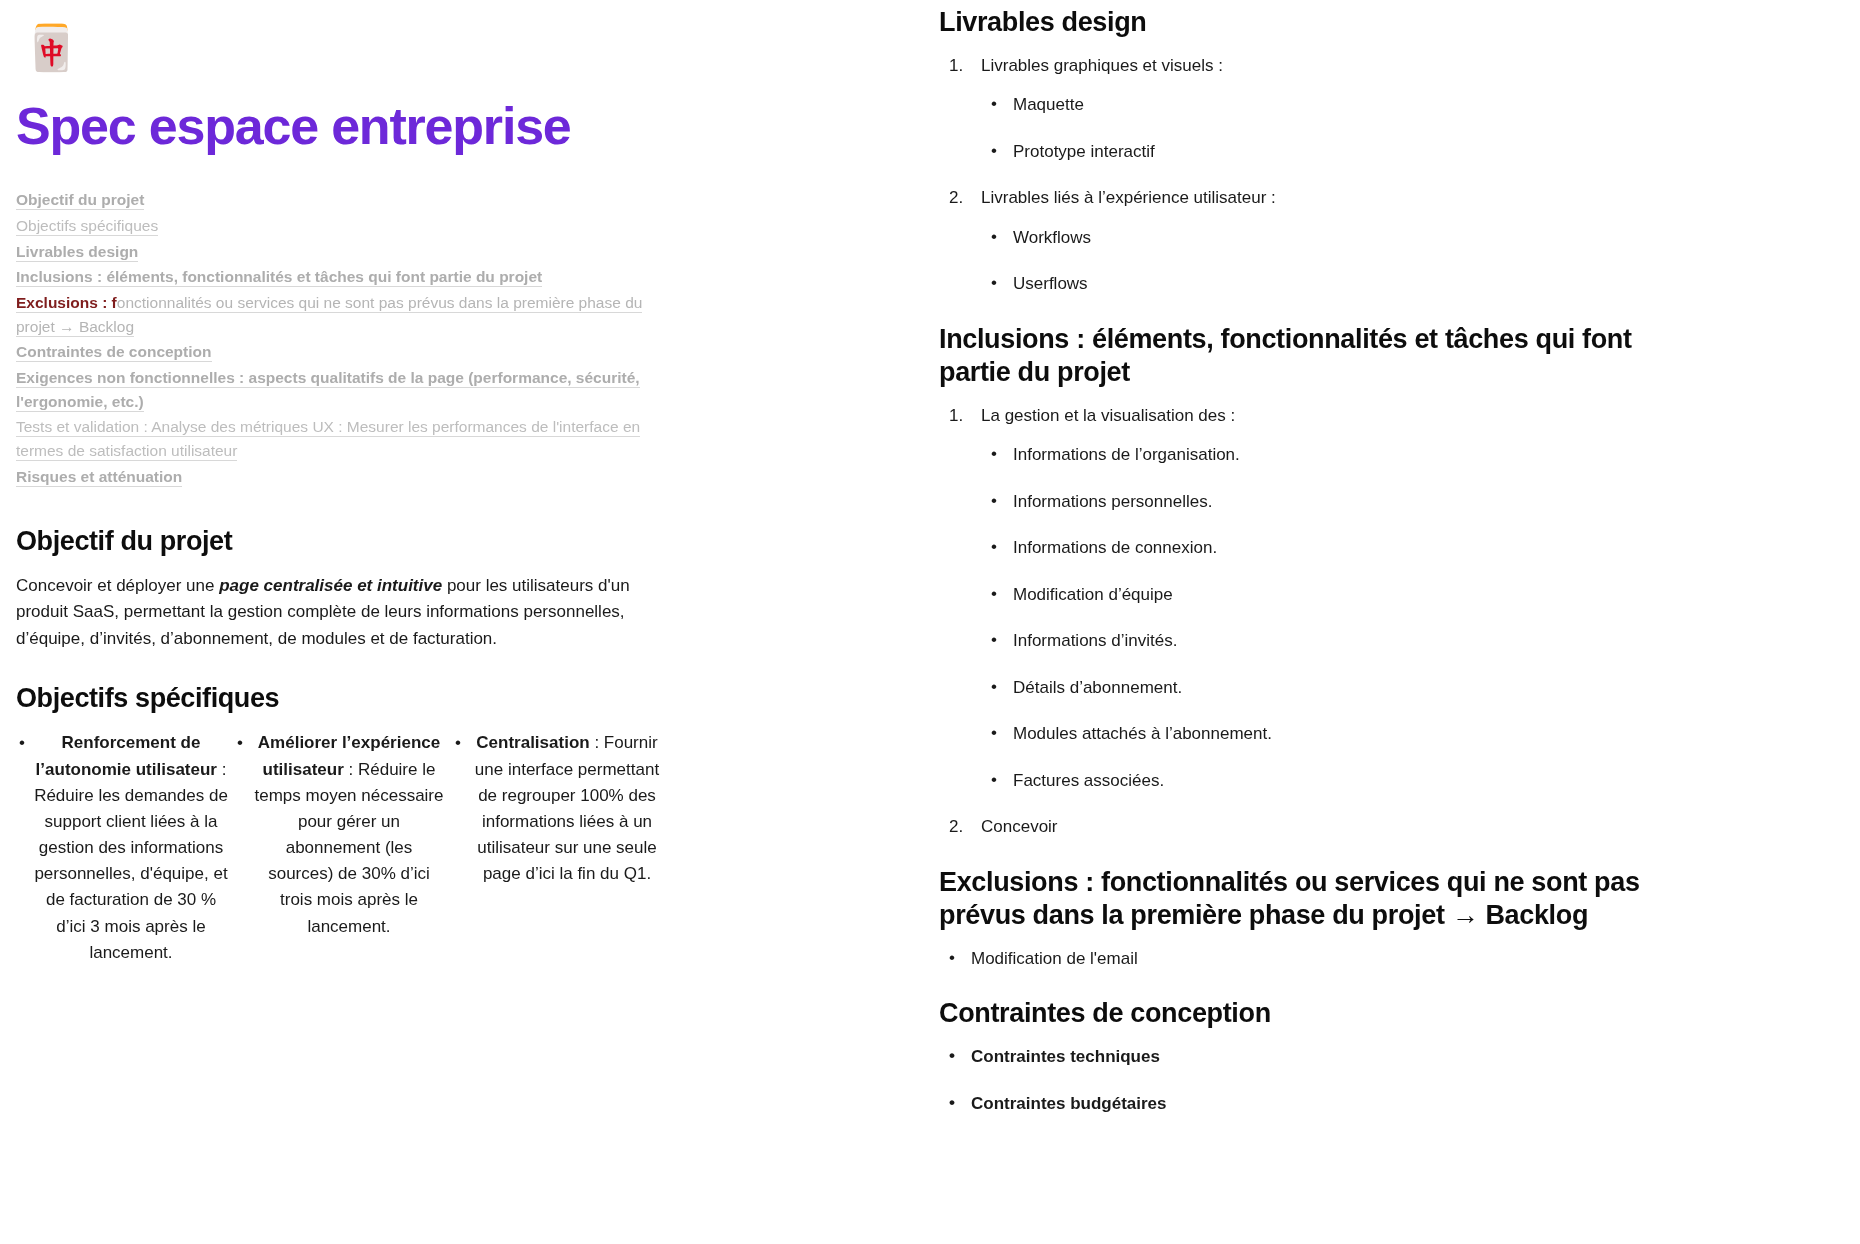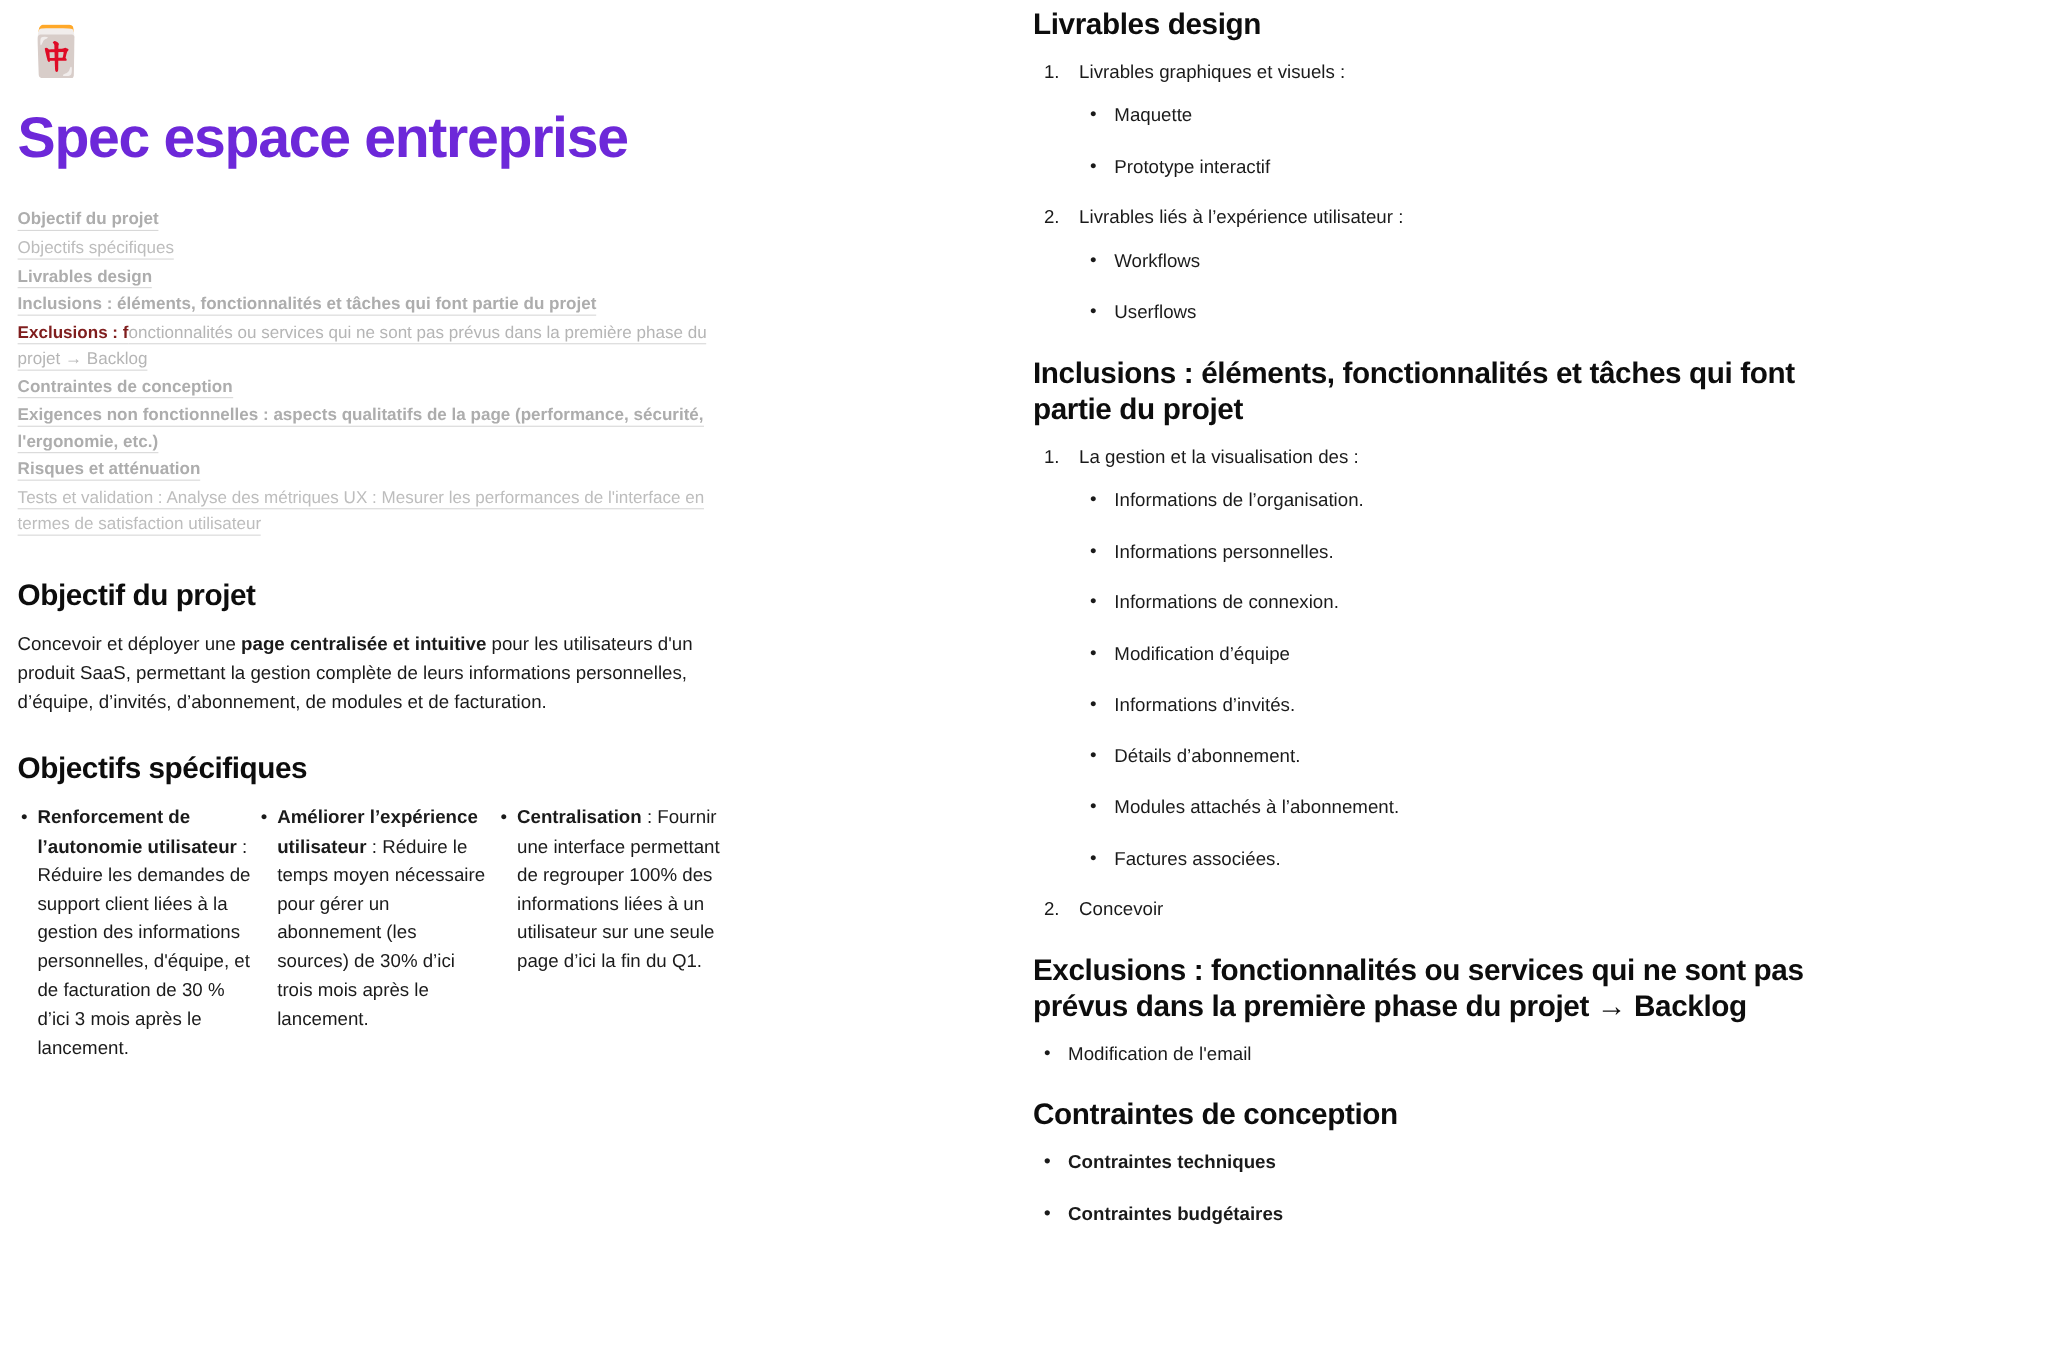--- a/index.html
+++ b/index.html
@@ -89,21 +89,21 @@
   }
   .sec-block { margin-bottom: 30px; }
 
   p.body {
     font-size: 17px;
     line-height: 1.55;
     margin: 0;
     color: #1a1a1a;
     max-width: 640px;
   }
-  p.body b { font-weight: 700; }
+  p.body b { font-weight: 700; font-style: italic; }
 
   
   .cols3 {
     display: flex;
     gap: 0px;
     margin-top: 8px;
   }
   .col {
     width: 218px;
     padding-right: 6px;
@@ -118,20 +118,21 @@
     font-size: 17px;
     line-height: 1.54;
     color: #1a1a1a;
     text-align: left;
     padding-left: 3px;
   }
   .col .txt {
     font-size: 17px;
     line-height: 1.54;
     color: #1a1a1a;
+    text-align: center;
   }
   .col .txt b { font-weight: 700; }
 
   
   .divider {
     position: absolute;
     top: 0;
     left: 905px;
     width: 12px;
     height: 1244px;
@@ -234,22 +235,22 @@
       <h1 class="doc-title">Spec espace entreprise</h1>
 
       <nav class="toc" id="toc-root">
           <a class="toc-item strong" href="#"><span class="u">Objectif du projet</span></a>
           <a class="toc-item normal" href="#"><span class="u">Objectifs spécifiques</span></a>
           <a class="toc-item strong" href="#"><span class="u">Livrables design</span></a>
           <a class="toc-item strong" href="#"><span class="u">Inclusions : éléments, fonctionnalités et tâches qui font partie du projet</span></a>
           <a class="toc-item mixed" href="#"><span class="lead u">Exclusions : f</span><span class="u">onctionnalités ou services qui ne sont pas prévus dans la première phase du projet → Backlog</span></a>
           <a class="toc-item strong" href="#"><span class="u">Contraintes de conception</span></a>
           <a class="toc-item strong" href="#"><span class="u">Exigences non fonctionnelles : aspects qualitatifs de la page (performance, sécurité, l'ergonomie, etc.)</span></a>
+          <a class="toc-item normal" href="#"><span class="u">Tests et validation : Analyse des métriques UX : Mesurer les performances de l'interface en termes de satisfaction utilisateur</span></a>
           <a class="toc-item strong" href="#"><span class="u">Risques et atténuation</span></a>
-          <a class="toc-item normal" href="#"><span class="u">Tests et validation : Analyse des métriques UX : Mesurer les performances de l'interface en termes de satisfaction utilisateur</span></a>
         </nav>
 
       <div class="sec-block">
         <h2 class="sec">Objectif du projet</h2>
         <p class="body">
           <span>Concevoir et déployer une </span><b>page centralisée et intuitive</b><span> pour les utilisateurs d'un produit SaaS, permettant la gestion complète de leurs informations personnelles, d’équipe, d’invités, d’abonnement, de modules et de facturation.</span>
         </p>
       </div>
 
       <div class="sec-block">

